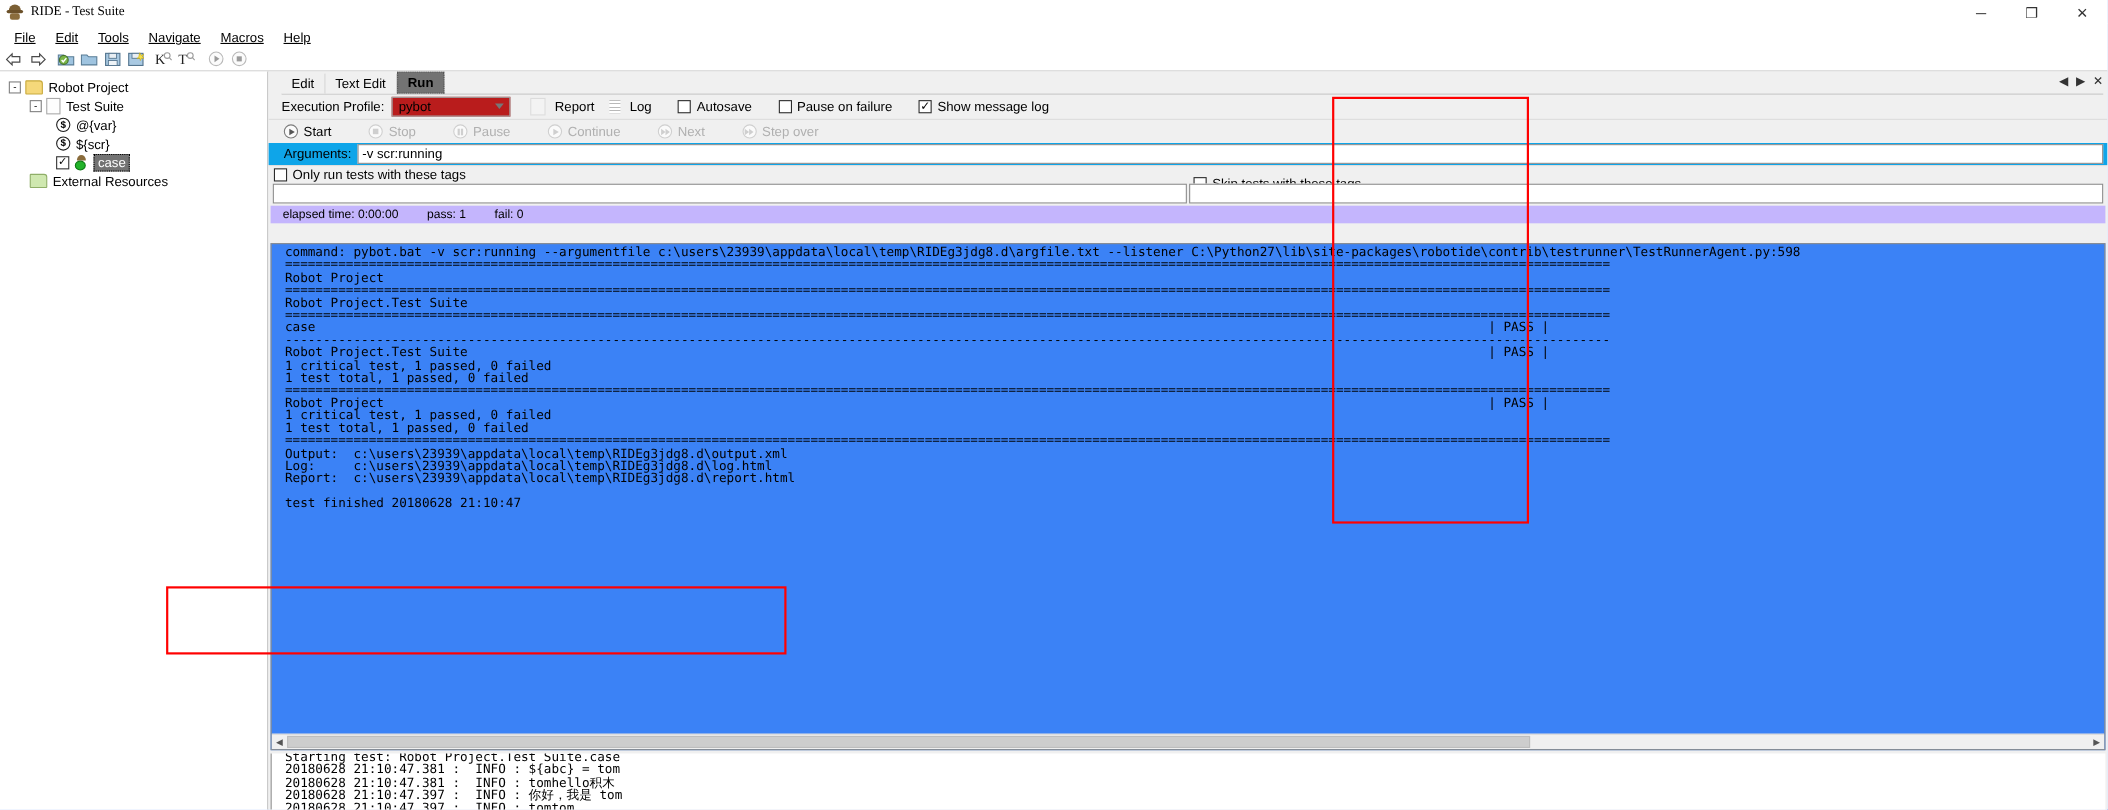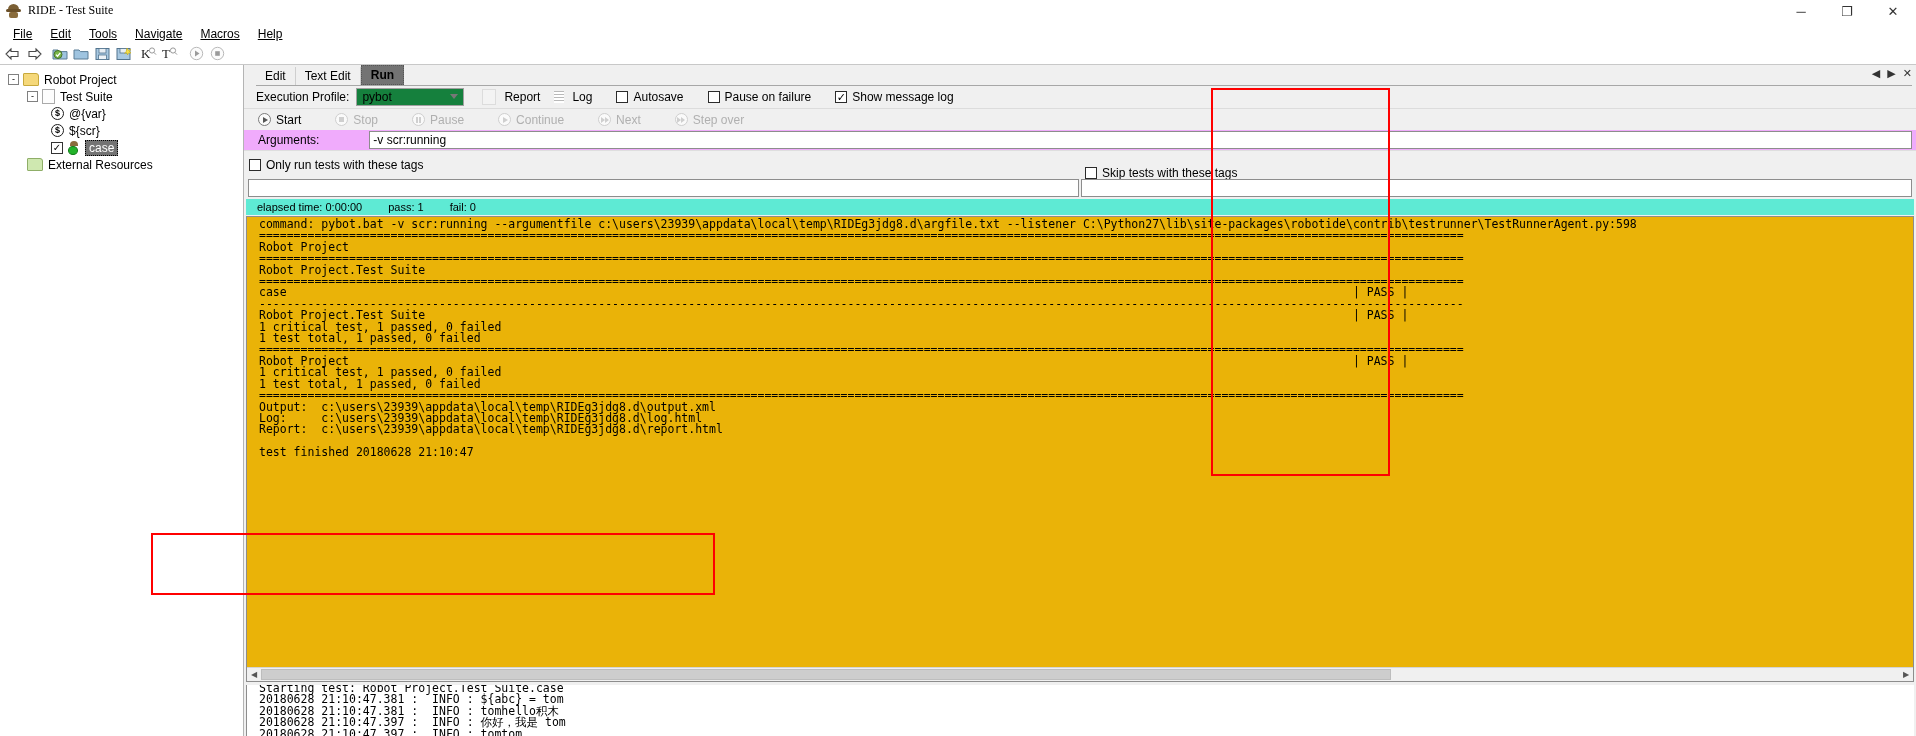--- a/index.html
+++ b/index.html
@@ -252,21 +252,21 @@
     height: 22px;
     display: flex;
     align-items: center;
     padding-left: 12px;
     background: #f0f0f0;
     gap: 0;
   }
   .lbl { font-size: 12px; color: #000; white-space: nowrap; }
   .select-box {
     width: 108px; height: 18px;
-    background: #15803d;
+    background: #b91c1c;
     border: 1px solid #a0a0a0;
     margin-left: 7px;
     display: flex; align-items: center;
     padding-left: 5px;
     font-size: 12px;
     position: relative;
     cursor: default;
   }
   .select-box .caret {
     position: absolute; right: 5px; top: 5px;
@@ -344,40 +344,39 @@
     border-bottom: 3px solid transparent;
     border-left: 4px solid #cfcfcf;
   }
 
   
   .args-row {
     height: 20px;
     display: flex;
     align-items: center;
     padding-left: 14px;
-    background: #f0abfc;
-    gap: 44px;
+    background: #0ea5e9;
   }
   .args-input {
     flex: 1;
     height: 18px;
     margin-left: 6px;
     margin-right: 4px;
     background: #fff;
     border: 1px solid #8d8d8d;
     font-size: 12px;
     padding: 0 3px;
     display: flex; align-items: center;
     font-family: "Liberation Sans", sans-serif;
     cursor: text;
   }
 
   
   .tags-head {
-    height: 29px;
+    height: 17px;
     display: flex;
     background: #f0f0f0;
     border-top: 1px solid #dedede;
   }
   .tags-head .half {
     display: flex; align-items: center; gap: 5px;
     padding-left: 5px;
     cursor: default;
   }
   .tags-head .half.left { width: 50%; }
@@ -393,36 +392,36 @@
     flex: 1;
     background: #fff;
     border: 1px solid #8d8d8d;
     height: 18px;
     cursor: text;
   }
 
   
   .statusbar {
     height: 16px;
-    background: #5eead4;
+    background: #c4b5fd;
     display: flex;
     align-items: center;
     padding-left: 11px;
     gap: 26px;
     font-size: 11px;
     color: #000;
     margin: 0 2px;
   }
 
   
   .console-wrap {
     flex: 1;
-    background: #eab308;
+    background: #3b82f6;
     border: 1px solid #8d8d8d;
-    margin: 1px 2px 0 2px;
+    margin: 18px 2px 0 2px;
     position: relative;
     overflow: hidden;
     min-height: 0;
   }
   .console {
     position: absolute;
     left: 0; top: 0; right: 0; bottom: 14px;
     overflow: hidden;
     padding: 2px 0 0 12px;
     font-family: "DejaVu Sans Mono", "Liberation Mono", monospace;

